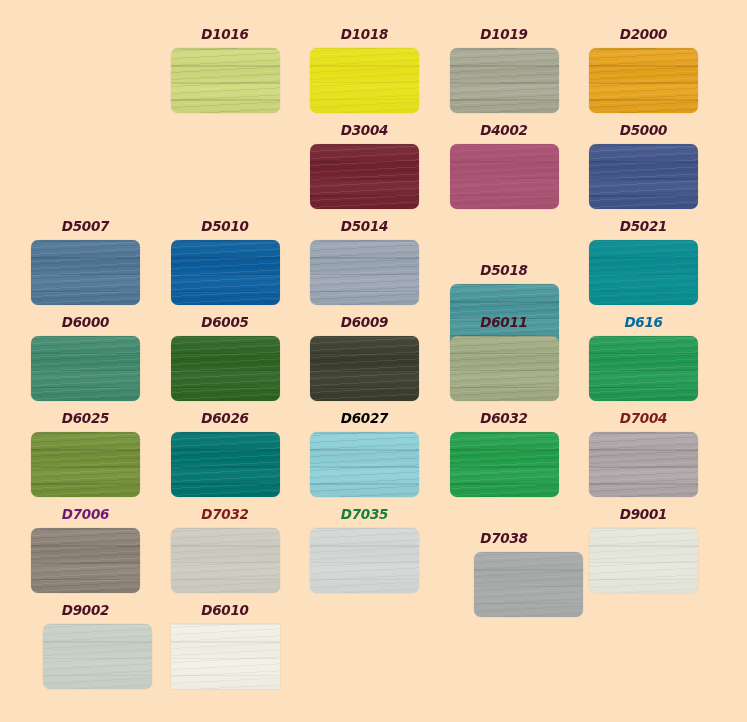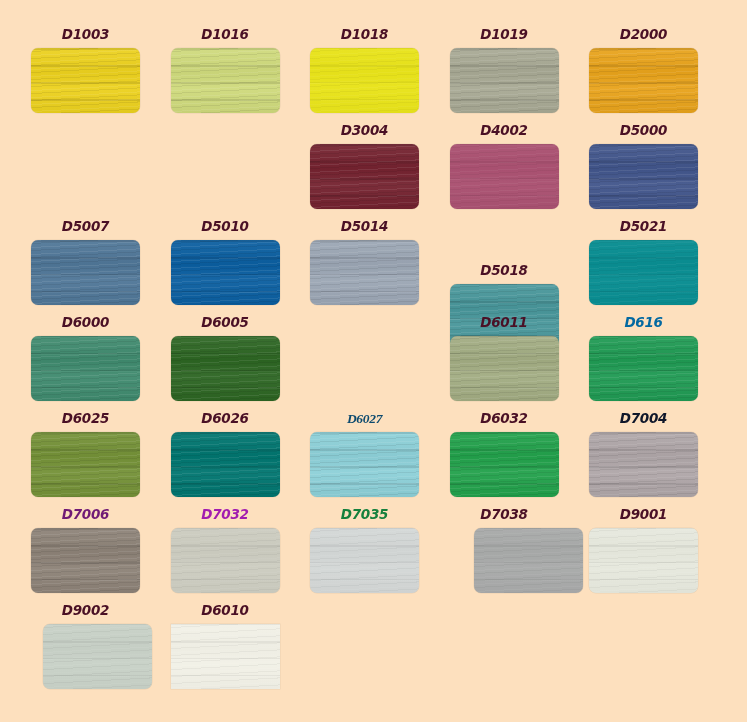--- a/index.html
+++ b/index.html
@@ -91,26 +91,20 @@
   }
 
   .grain.soft {
     opacity: 0.55;
   }
 </style>
 </head>
 <body>
 
 <div id="chart" style="background: rgb(253, 224, 190);">
-    <div class="swatch-cell" style="left: 31px; top: 48px;">
-      <div class="swatch-label" style="color: rgb(74, 16, 37);">D1003</div>
-      <div class="swatch-chip" style="background: rgb(236, 209, 30);">
-        <div class="grain"></div>
-      </div>
-    </div>
     <div class="swatch-cell" style="left: 170.5px; top: 48px;">
       <div class="swatch-label" style="color: rgb(74, 16, 37);">D1016</div>
       <div class="swatch-chip" style="background: rgb(207, 218, 124);">
         <div class="grain"></div>
       </div>
     </div>
     <div class="swatch-cell" style="left: 310px; top: 48px;">
       <div class="swatch-label" style="color: rgb(74, 16, 37);">D1018</div>
       <div class="swatch-chip" style="background: rgb(233, 228, 27);">
         <div class="grain soft"></div>
@@ -181,20 +175,26 @@
       <div class="swatch-chip" style="background: rgb(63, 138, 110);">
         <div class="grain"></div>
       </div>
     </div>
     <div class="swatch-cell" style="left: 170.5px; top: 336px;">
       <div class="swatch-label" style="color: rgb(74, 16, 37);">D6005</div>
       <div class="swatch-chip" style="background: rgb(44, 101, 34);">
         <div class="grain"></div>
       </div>
     </div>
+    <div class="swatch-cell" style="left: 310px; top: 336px;">
+      <div class="swatch-label" style="color: rgb(74, 16, 37);">D6009</div>
+      <div class="swatch-chip" style="background: rgb(58, 61, 45);">
+        <div class="grain"></div>
+      </div>
+    </div>
     <div class="swatch-cell" style="left: 449.5px; top: 336px;">
       <div class="swatch-label" style="color: rgb(74, 16, 37);">D6011</div>
       <div class="swatch-chip" style="background: rgb(162, 172, 130);">
         <div class="grain"></div>
       </div>
     </div>
     <div class="swatch-cell" style="left: 589px; top: 336px;">
       <div class="swatch-label" style="color: #0369a1;">D616</div>
       <div class="swatch-chip" style="background: rgb(31, 154, 83);">
         <div class="grain"></div>
@@ -206,56 +206,56 @@
         <div class="grain"></div>
       </div>
     </div>
     <div class="swatch-cell" style="left: 170.5px; top: 432px;">
       <div class="swatch-label" style="color: rgb(74, 16, 37);">D6026</div>
       <div class="swatch-chip" style="background: rgb(0, 117, 111);">
         <div class="grain"></div>
       </div>
     </div>
     <div class="swatch-cell" style="left: 310px; top: 432px;">
-      <div class="swatch-label" style="color: #0c4a6e; font-family: Liberation Serif, serif;">D6027</div>
+      <div class="swatch-label" style="color: #000000;">D6027</div>
       <div class="swatch-chip" style="background: rgb(141, 208, 216);">
         <div class="grain"></div>
       </div>
     </div>
     <div class="swatch-cell" style="left: 449.5px; top: 432px;">
       <div class="swatch-label" style="color: rgb(74, 16, 37);">D6032</div>
       <div class="swatch-chip" style="background: rgb(34, 161, 75);">
         <div class="grain"></div>
       </div>
     </div>
     <div class="swatch-cell" style="left: 589px; top: 432px;">
-      <div class="swatch-label" style="color: #0f172a;">D7004</div>
+      <div class="swatch-label" style="color: #7f1d1d;">D7004</div>
       <div class="swatch-chip" style="background: rgb(175, 166, 168);">
         <div class="grain"></div>
       </div>
     </div>
     <div class="swatch-cell" style="left: 31px; top: 528px;">
       <div class="swatch-label" style="color: #701a75;">D7006</div>
       <div class="swatch-chip" style="background: rgb(141, 130, 119);">
         <div class="grain"></div>
       </div>
     </div>
     <div class="swatch-cell" style="left: 170.5px; top: 528px;">
-      <div class="swatch-label" style="color: #a21caf;">D7032</div>
+      <div class="swatch-label" style="color: #7f1d1d;">D7032</div>
       <div class="swatch-chip" style="background: rgb(205, 205, 193);">
         <div class="grain soft"></div>
       </div>
     </div>
     <div class="swatch-cell" style="left: 310px; top: 528px;">
       <div class="swatch-label" style="color: #15803d;">D7035</div>
       <div class="swatch-chip" style="background: rgb(212, 216, 215);">
         <div class="grain soft"></div>
       </div>
     </div>
-    <div class="swatch-cell" style="left: 449.5px; top: 528px; padding-left: 24px;">
+    <div class="swatch-cell" style="left: 449.5px; top: 552px; padding-left: 24px;">
       <div class="swatch-label" style="color: rgb(74, 16, 37);">D7038</div>
       <div class="swatch-chip" style="background: rgb(169, 171, 170);">
         <div class="grain soft"></div>
       </div>
     </div>
     <div class="swatch-cell" style="left: 589px; top: 528px;">
       <div class="swatch-label" style="color: rgb(74, 16, 37);">D9001</div>
       <div class="swatch-chip" style="background: rgb(231, 233, 222);">
         <div class="grain soft"></div>
       </div>

